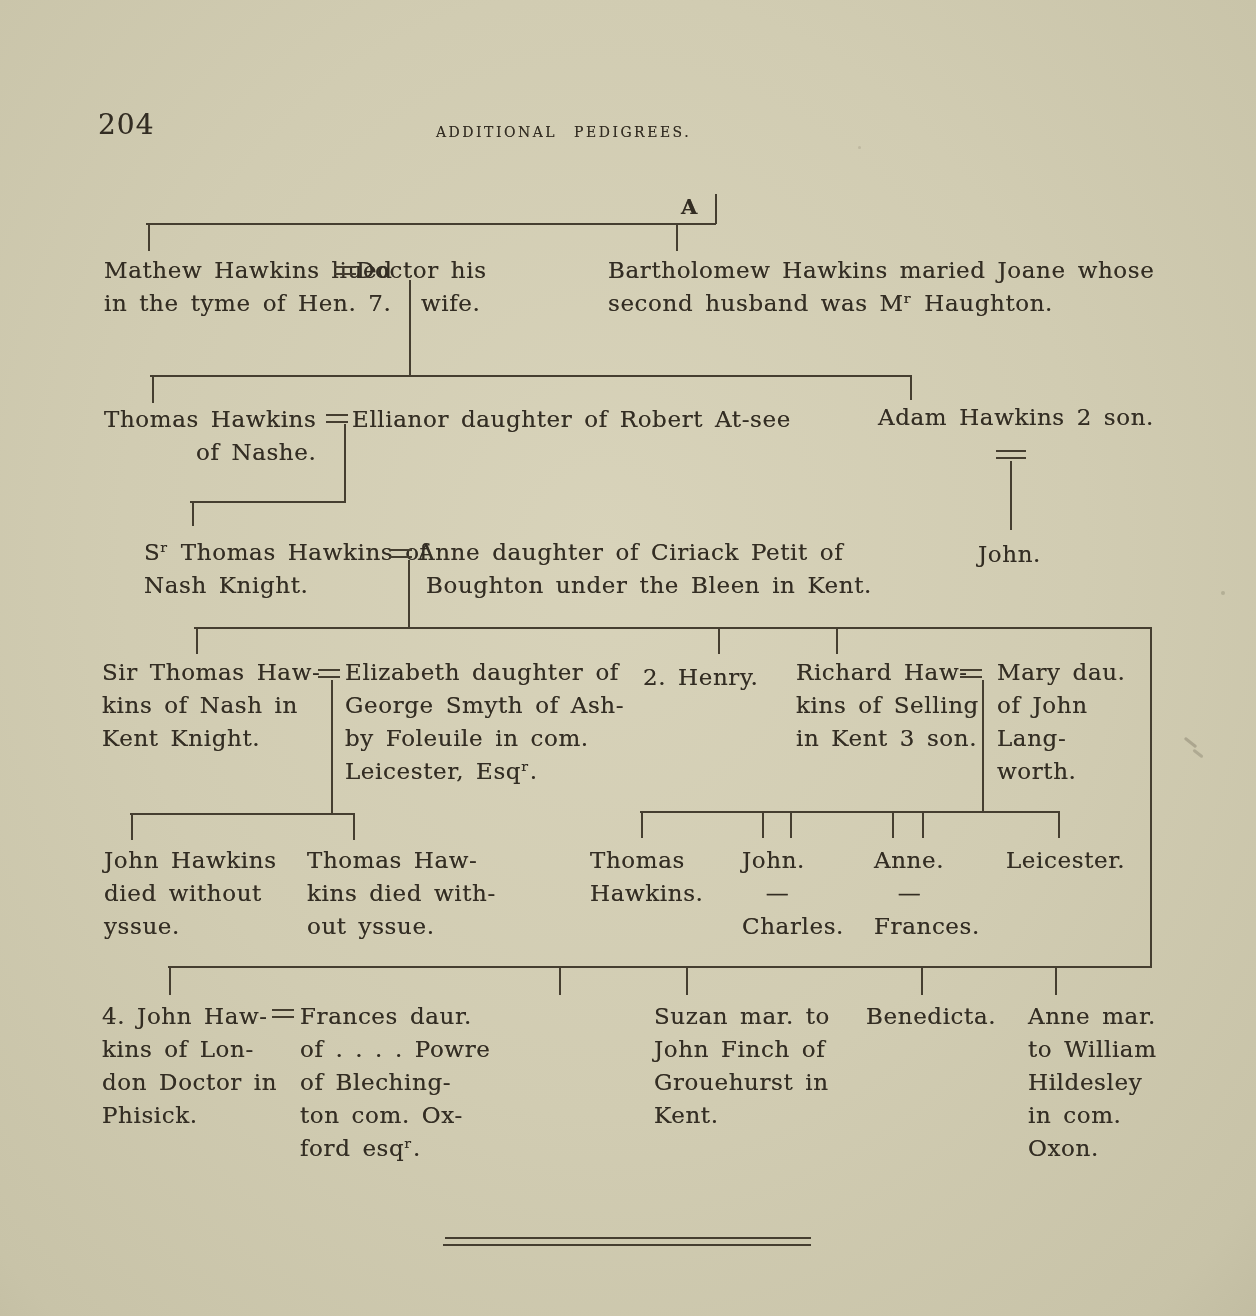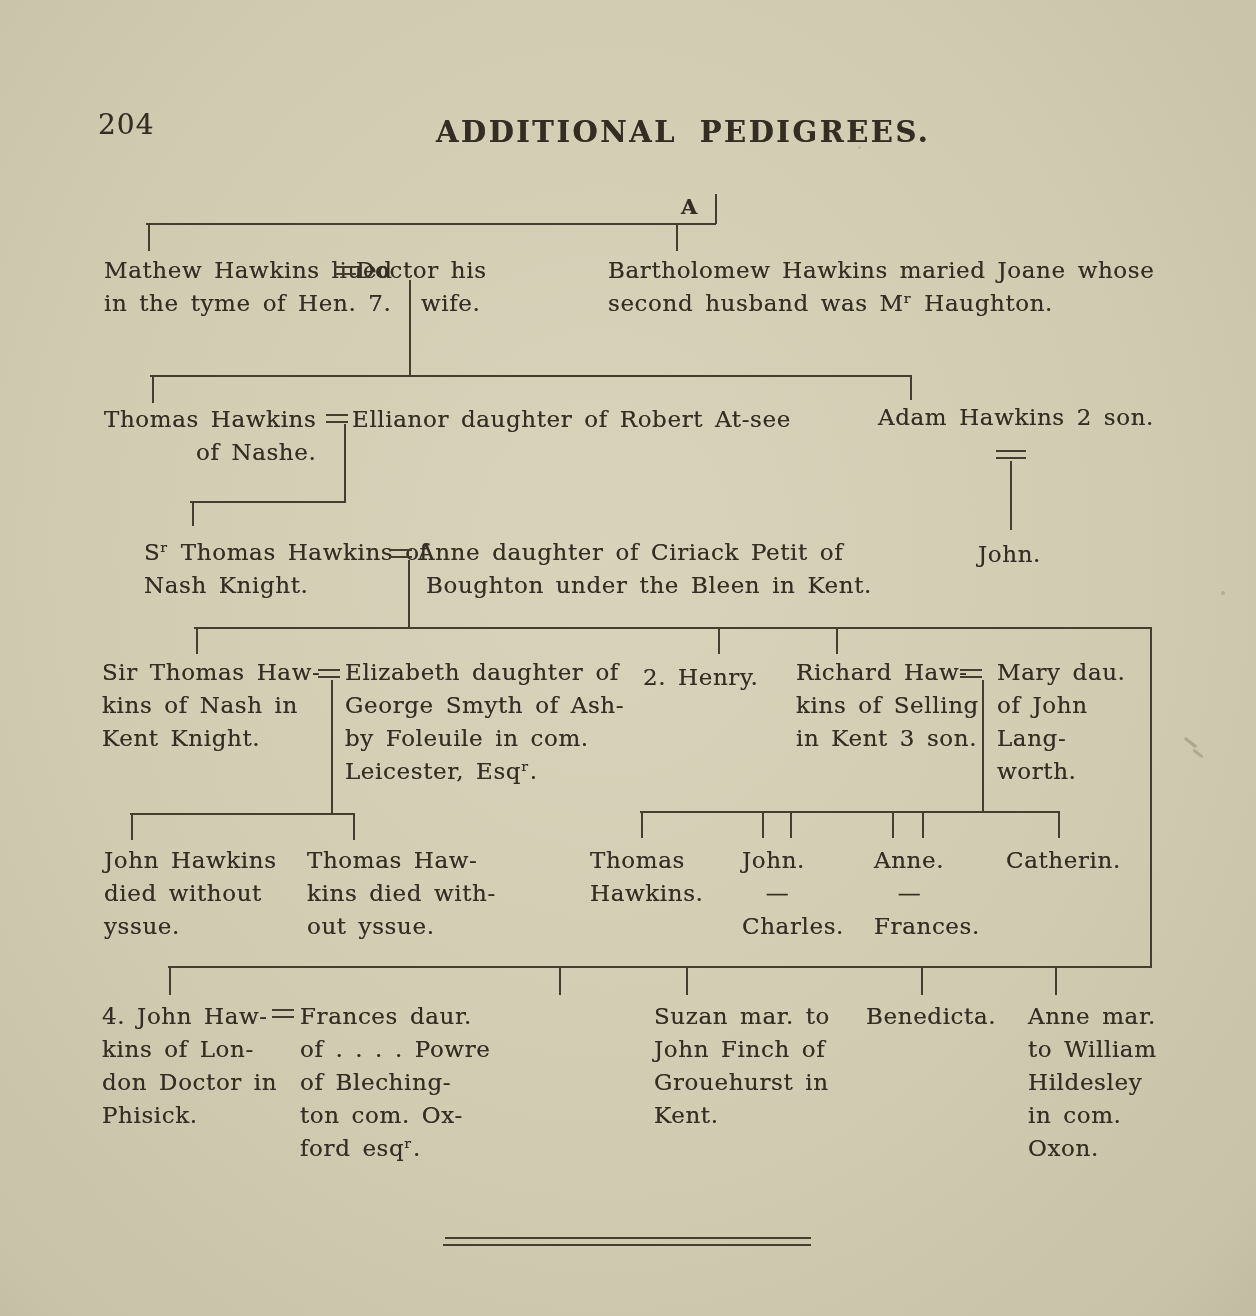--- a/index.html
+++ b/index.html
@@ -16,21 +16,21 @@
   .t{
     position:absolute;
     white-space:pre;
     font-size:23px;
     line-height:33px;
     letter-spacing:0.6px;
     word-spacing:4px;
     text-shadow:0 0 0.5px rgba(40,34,26,.55);
   }
   .pagenum{font-size:28px;letter-spacing:1px;}
-  .header{font-size:29px;font-weight:bold;letter-spacing:2.5px;word-spacing:10px;}
+  .header{font-size:14px;font-weight:normal;letter-spacing:2.5px;word-spacing:10px;}
   .contA{font-size:21px;font-weight:bold;}
   .hline,.vline{position:absolute;background:#453e30;box-shadow:0 0 0.5px rgba(40,34,26,.5);}
   .hline{height:2px;}
   .vline{width:2px;}
   .marr{
     position:absolute;width:22px;height:5px;
     border-top:2px solid #453e30;border-bottom:2px solid #453e30;
   }
   .marr.wide{width:30px;}
   .smudge{position:absolute;background:#837d68;border-radius:2px;}
@@ -85,21 +85,21 @@
 kins died with-
 out yssue.</div>
   <div class="t" style="left:590px;top:844px;">Thomas
 Hawkins.</div>
   <div class="t" style="left:742px;top:844px;">John.
   —
 Charles.</div>
   <div class="t" style="left:874px;top:844px;">Anne.
   —
 Frances.</div>
-  <div class="t" style="left:1006px;top:844px;">Catherin.</div>
+  <div class="t" style="left:1006px;top:844px;">Leicester.</div>
 
   <div class="t" style="left:102px;top:1000px;">4. John Haw-
 kins of Lon-
 don Doctor in
 Phisick.</div>
   <div class="t" style="left:300px;top:1000px;">Frances daur.
 of . . . . Powre
 of Bleching-
 ton com. Ox-
 ford esqʳ.</div>

